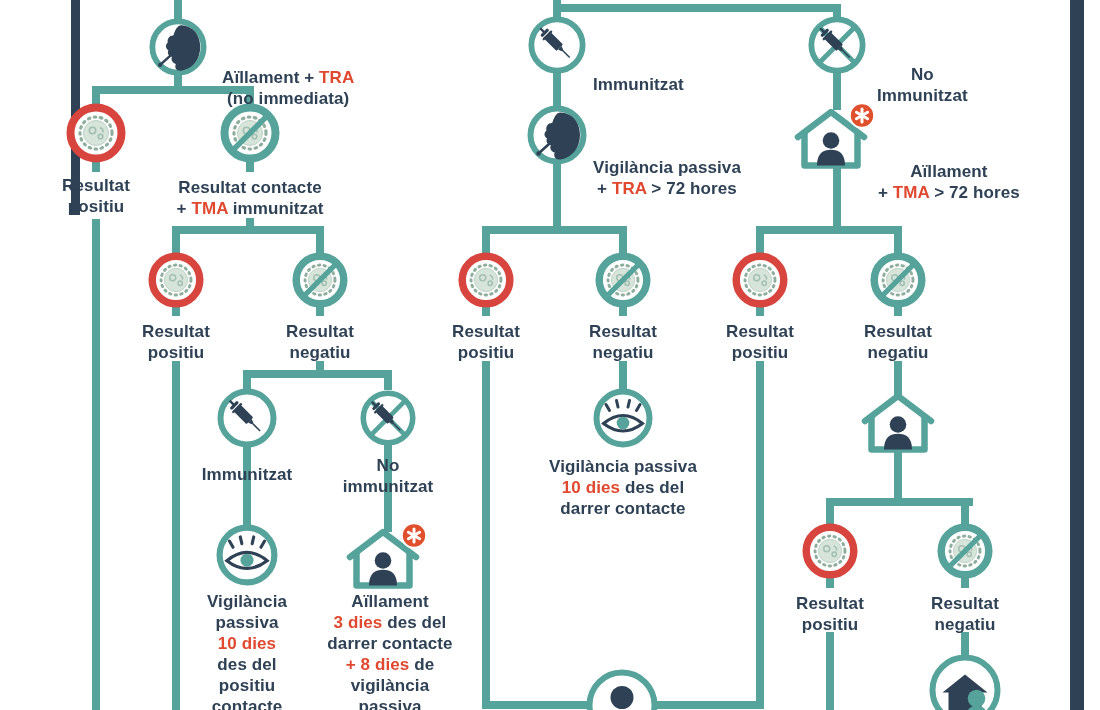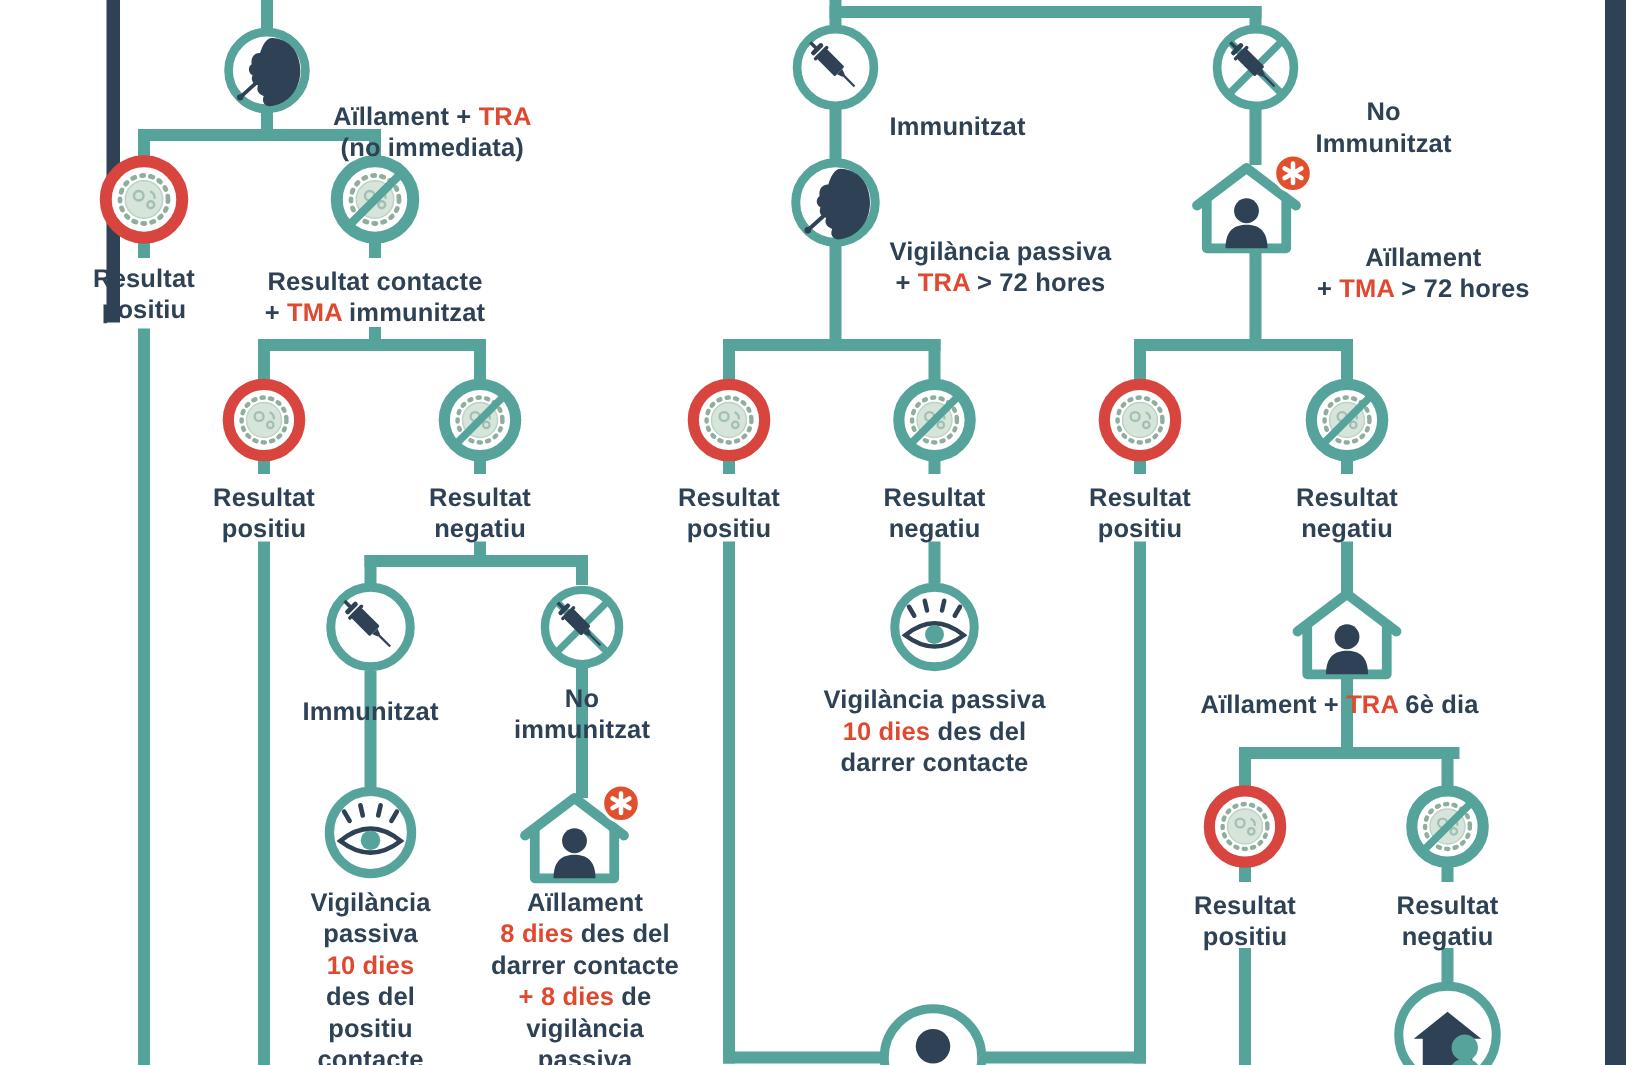--- a/index.html
+++ b/index.html
@@ -326,21 +326,21 @@
   <div class="lbl c" style="left:247px;top:591px">
     <div>Vigilància</div>
     <div>passiva</div>
     <div class="rd">10 dies</div>
     <div>des del</div>
     <div>positiu</div>
     <div>contacte</div>
   </div>
   <div class="lbl c" style="left:390px;top:591px">
     <div>Aïllament</div>
-    <div><span class="rd">8 dies</span><span> des del</span></div>
+    <div><span class="rd">3 dies</span><span> des del</span></div>
     <div>darrer contacte</div>
     <div><span class="rd">+ 8 dies</span><span> de</span></div>
     <div>vigilància</div>
     <div>passiva</div>
   </div>
   <div class="lbl l" style="left:593px;top:34px">Immunitzat</div>
   <div class="lbl l" style="left:593px;top:117px">
     <div>Vigilància passiva</div>
     <div><span>+ </span><span class="rd">TRA</span><span> &gt; 72 hores</span></div>
   </div>
@@ -366,23 +366,20 @@
     <div><span>+ </span><span class="rd">TMA</span><span> &gt; 72 hores</span></div>
   </div>
   <div class="lbl c" style="left:760px;top:321px">
     <div>Resultat</div>
       <div>positiu</div>
   </div>
   <div class="lbl c" style="left:898px;top:321px">
     <div>Resultat</div>
       <div>negatiu</div>
   </div>
-  <div class="lbl c" style="left:893px;top:459px">
-    <span>Aïllament + </span><span class="rd">TRA</span><span> 6è dia</span>
-  </div>
   <div class="lbl c" style="left:830px;top:593px">
     <div>Resultat</div>
       <div>positiu</div>
   </div>
   <div class="lbl c" style="left:965px;top:593px">
     <div>Resultat</div>
       <div>negatiu</div>
   </div>
 
 </div>

